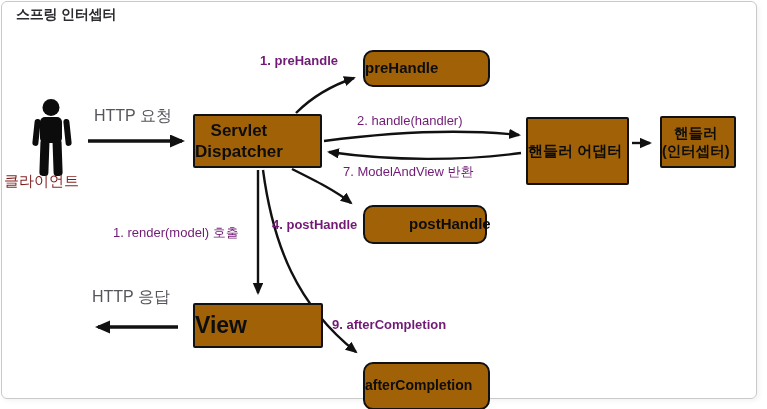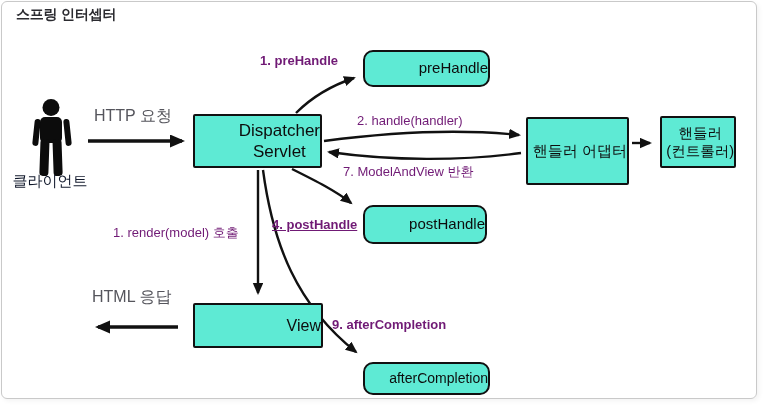--- a/index.html
+++ b/index.html
@@ -11,43 +11,43 @@
   .canvas-border{
     position:absolute;left:1px;top:1px;width:754px;height:396px;
     border:1.5px solid #c9c9c9;border-radius:6px;background:transparent;
     box-shadow:2px 2px 5px rgba(0,0,0,0.05);pointer-events:none;
   }
   .abs{position:absolute;}
   .diagram-title{
     left:8px;top:6px;font-size:14px;font-weight:700;color:#2b2b30;letter-spacing:-0.2px;margin-left:8px;
   }
   .node{
-    position:absolute;display:flex;align-items:center;justify-content:flex-end;
-    background:#5eead4;border:2.5px solid #111111;color:#0d0d0d;
-    font-weight:400;text-align:center;box-sizing:border-box;line-height:1.25;
+    position:absolute;display:flex;align-items:center;justify-content:flex-start;
+    background:#a16207;border:2.5px solid #111111;color:#0d0d0d;
+    font-weight:700;text-align:center;box-sizing:border-box;line-height:1.25;
   }
   .node.square{border-radius:2px;}
   .node.round{border-radius:10px;}
   .node-dispatcher{left:193px;top:114px;width:129px;height:54px;font-size:17px;}
   .node-prehandle{left:363px;top:50px;width:127px;height:37px;font-size:15px;}
   .node-handler-adapter{left:526px;top:117px;width:103px;height:68px;font-size:15px;}
   .node-handler{left:660px;top:116px;width:76px;height:52px;font-size:14.5px;}
-  .node-posthandle{left:363px;top:205px;width:124px;height:39px;font-size:15px;}
-  .node-view{left:193px;top:303px;width:130px;height:45px;font-size:16px;}
-  .node-aftercompletion{left:363px;top:362px;width:127px;height:33px;font-size:14px;}
+  .node-posthandle{left:363px;top:205px;width:124px;height:39px;font-size:15px;padding-left:44px;}
+  .node-view{left:193px;top:303px;width:130px;height:45px;font-size:23px;}
+  .node-aftercompletion{left:363px;top:362px;width:127px;height:48px;font-size:14px;}
   .step-label{
     position:absolute;font-size:13px;color:#701a75;white-space:nowrap;
   }
   .step-label.bold{font-weight:700;}
   .flow-label{
     position:absolute;font-size:16px;color:#55555c;white-space:nowrap;
   }
   .client-label{
-    left:4px;top:172px;width:92px;text-align:center;
-    font-size:15px;font-weight:500;color:#0f172a;
+    left:4px;top:172px;width:92px;text-align:left;
+    font-size:15px;font-weight:500;color:#7f1d1d;
   }
   .arrow-layer{position:absolute;left:0;top:0;width:767px;height:409px;}
   .arrow{stroke:#111111;fill:none;}
   .thin{stroke-width:2.4px;}
   .thick{stroke-width:3.6px;}
   .person{fill:#0c0c0c;}
 </style>
 </head>
 <body>
 
@@ -81,48 +81,48 @@
   <path class="arrow thin" d="M632,143 H650" marker-end="url(#ah)"></path>
   <path class="arrow thin" d="M292,169 C316,181 336,191 351,203" marker-end="url(#ah)"></path>
   <path class="arrow thin" d="M258,170 V293" marker-end="url(#ah)"></path>
   <path class="arrow thin" d="M263,170 C273,245 297,305 356,352" marker-end="url(#ah)"></path>
   <path class="arrow thick" d="M178,327 H98" marker-end="url(#ahBig)"></path>
 </svg>
 
 <div class="abs client-label">클라이언트</div>
 
 <div class="flow-label" style="left:94px;top:106px;">HTTP 요청</div>
-<div class="flow-label" style="left:92px;top:287px;">HTML 응답</div>
+<div class="flow-label" style="left:92px;top:287px;">HTTP 응답</div>
 
 <div class="step-label bold" style="left:260px;top:53px;">1. preHandle</div>
 <div class="step-label" style="left:357px;top:113px;">2. handle(handler)</div>
 <div class="step-label" style="left:343px;top:163px;">7. ModelAndView 반환</div>
-<div class="step-label bold" style="left:272px;top:217px;text-decoration:underline;">4. postHandle</div>
+<div class="step-label bold" style="left:272px;top:217px;">4. postHandle</div>
 <div class="step-label" style="left:113px;top:224px;">1. render(model) 호출</div>
 <div class="step-label bold" style="left:332px;top:317px;">9. afterCompletion</div>
 
 <div class="node square node-dispatcher">
   <div>
+    <div>Servlet</div>
     <div>Dispatcher</div>
-    <div>Servlet</div>
   </div>
 </div>
 
 <div class="node round node-prehandle">
   <span>preHandle</span>
 </div>
 
 <div class="node square node-handler-adapter">
   <span>핸들러 어댑터</span>
 </div>
 
 <div class="node square node-handler">
   <div>
     <div>핸들러</div>
-    <div>(컨트롤러)</div>
+    <div>(인터셉터)</div>
   </div>
 </div>
 
 <div class="node round node-posthandle">
   <span>postHandle</span>
 </div>
 
 <div class="node square node-view">
   <span>View</span>
 </div>

